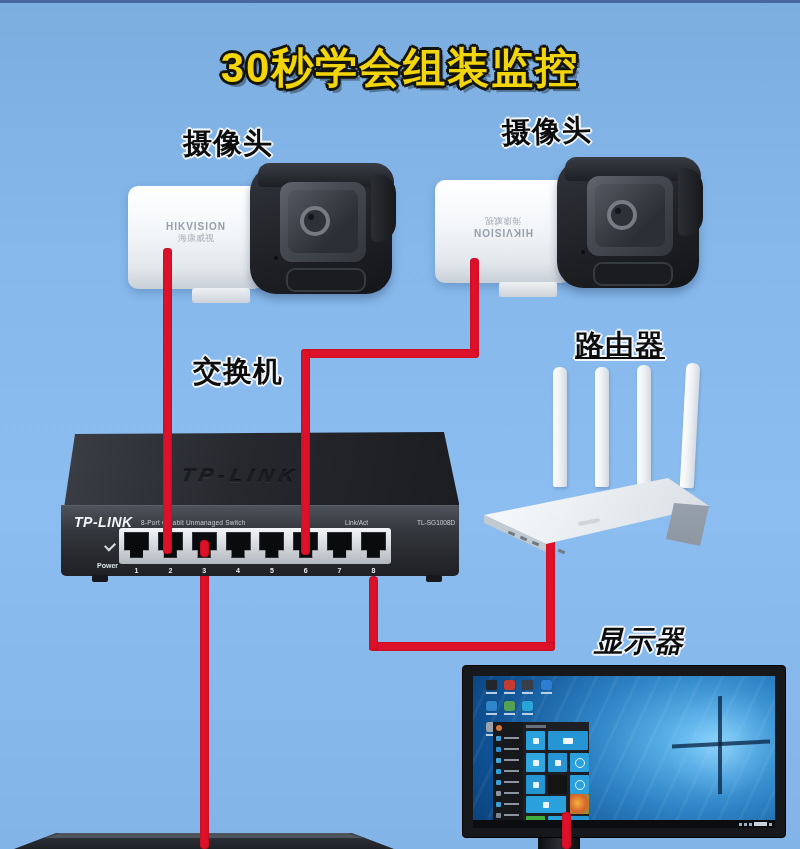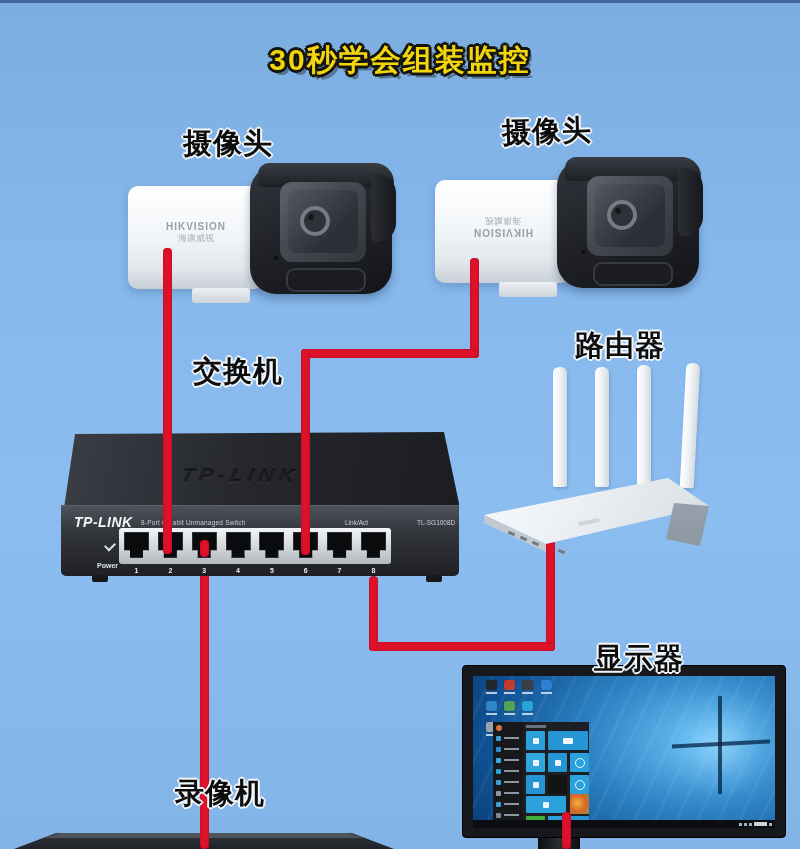--- a/index.html
+++ b/index.html
@@ -3,31 +3,31 @@
 <meta charset="utf-8">
 <style>
   html,body{margin:0;padding:0;background:#6d9ed4;}
   #stage{position:relative;width:800px;height:849px;overflow:hidden;
          font-family:"Liberation Sans",sans-serif;
          background:linear-gradient(180deg,#7caddf 0%,#86b8ec 30%,#8cbdf0 60%,#83b4e8 100%);}
   #stage::before{content:"";position:absolute;left:0;top:0;width:800px;height:3px;background:#47659f;z-index:6;}
 
   
   .title{position:absolute;left:0;top:40px;width:800px;text-align:center;z-index:6;
-    font-size:30px;font-weight:900;letter-spacing:2px;color:var(--title-yellow,#f2d50b);
+    font-size:42px;font-weight:900;letter-spacing:2px;color:var(--title-yellow,#f2d50b);
     text-shadow:-3px 0 #15150f,3px 0 #15150f,0 -3px #15150f,0 3px #15150f,
       -2px -2px #15150f,2px -2px #15150f,2px 2px #15150f,-2px 2px #15150f,4px 5px 0 rgba(10,10,10,.35);}
   .label{position:absolute;z-index:6;font-size:29px;font-weight:900;color:#0d0d0d;letter-spacing:1px;
     text-shadow:-2px 0 #f2f6fa,2px 0 #f2f6fa,0 -2px #f2f6fa,0 2px #f2f6fa,
       -1px -1px #f2f6fa,1px -1px #f2f6fa,1px 1px #f2f6fa,-1px 1px #f2f6fa;}
   .lab-cam1{left:183px;top:124px;}
   .lab-cam2{left:502px;top:112px;transform:rotate(-2deg);}
   .lab-switch{left:193px;top:352px;}
-  .lab-router{left:575px;top:326px;}
-  .lab-monitor{left:594px;top:639px;}
+  .lab-router{left:575px;top:326px;text-decoration:underline;}
+  .lab-monitor{left:594px;top:622px;font-style:italic;}
   .lab-recorder{left:175px;top:774px;}
 
   
   .cable{position:absolute;background:var(--cable-red,#dd1129);border-radius:4px;
          box-shadow:inset 0 0 2px rgba(120,0,10,.55);}
   .z1{z-index:1}.z3{z-index:3}.z5{z-index:5}
   .c1{left:163px;top:248px;width:9px;height:306px;}
   .c2a{left:470px;top:258px;width:9px;height:100px;}
   .c2b{left:301px;top:349px;width:178px;height:9px;}
   .c2c{left:301px;top:349px;width:9px;height:206px;}
@@ -164,21 +164,20 @@
 <body>
 
 <div id="stage">
 
   <div class="title">30秒学会组装监控</div>
   <div class="label lab-cam1">摄像头</div>
   <div class="label lab-cam2">摄像头</div>
   <div class="label lab-switch">交换机</div>
   <div class="label lab-router">路由器</div>
   <div class="label lab-monitor">显示器</div>
-  <div class="label lab-recorder">录像机</div>
 
   <div class="cable c4a z1"></div>
   <div class="cable c4b z1"></div>
   <div class="cable c4c z1"></div>
   <div class="cable c3 z3"></div>
 
   <div class="recorder">
     <div class="rec-top"></div>
   </div>
 

